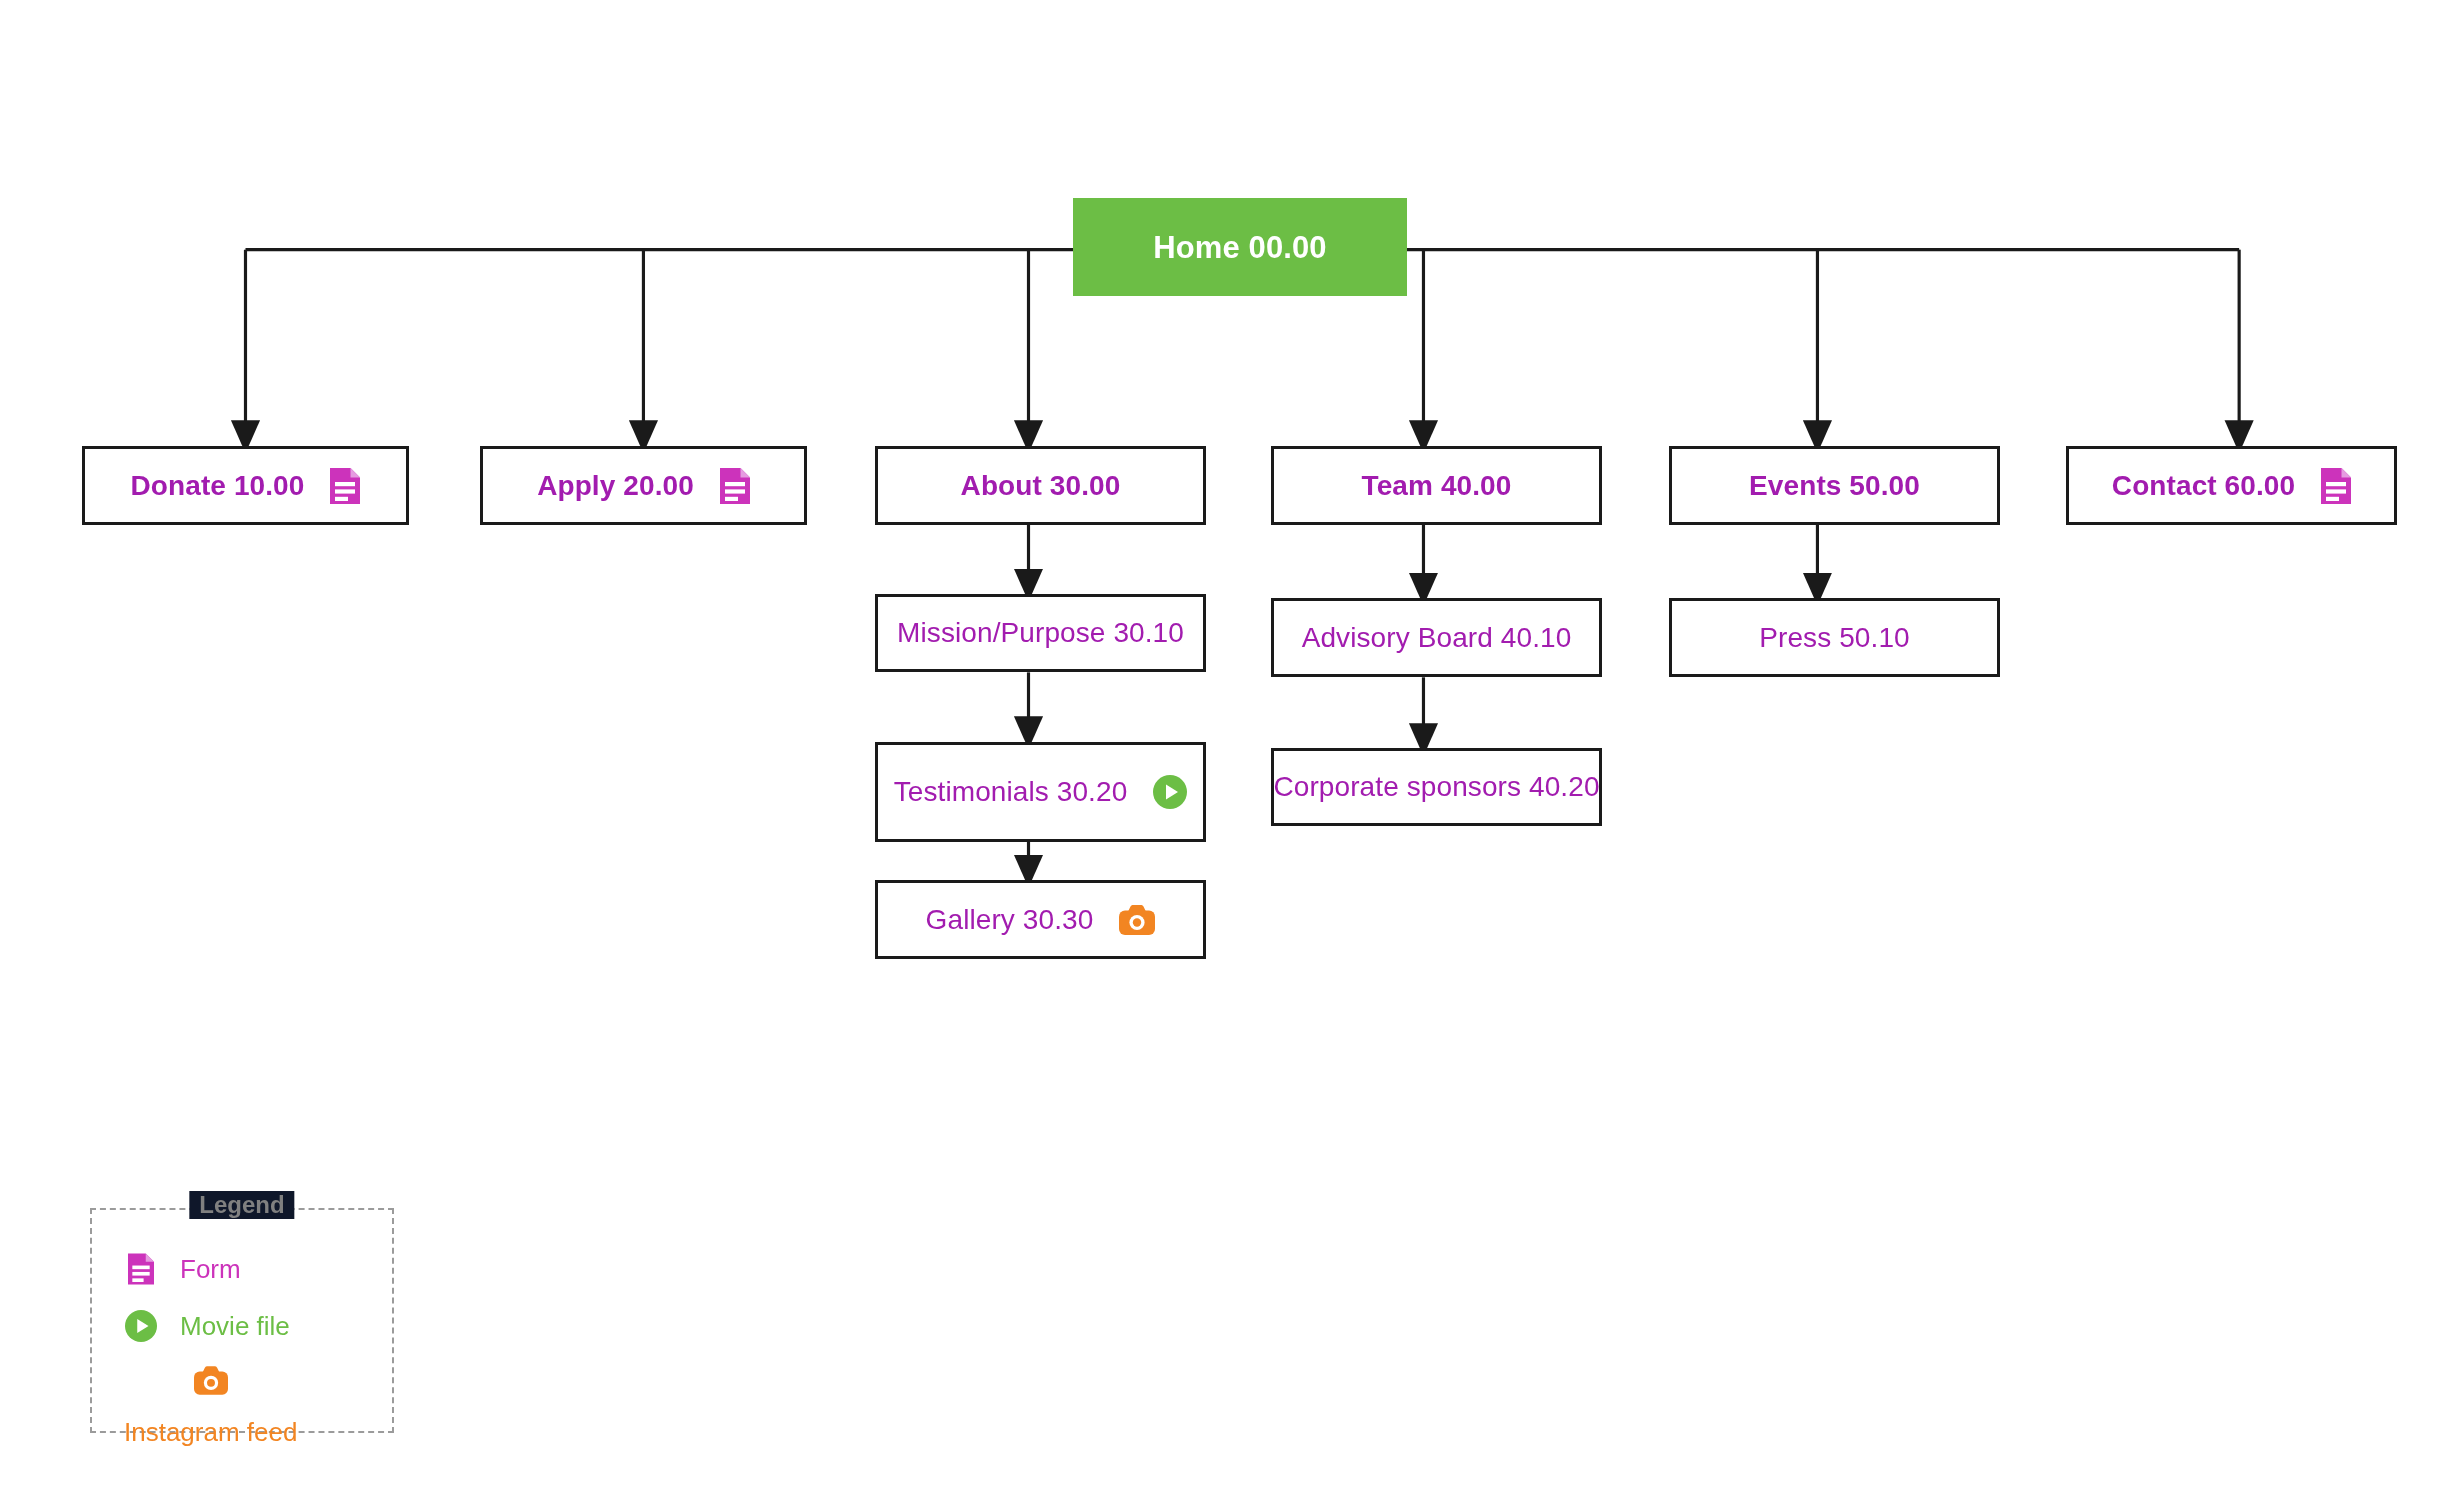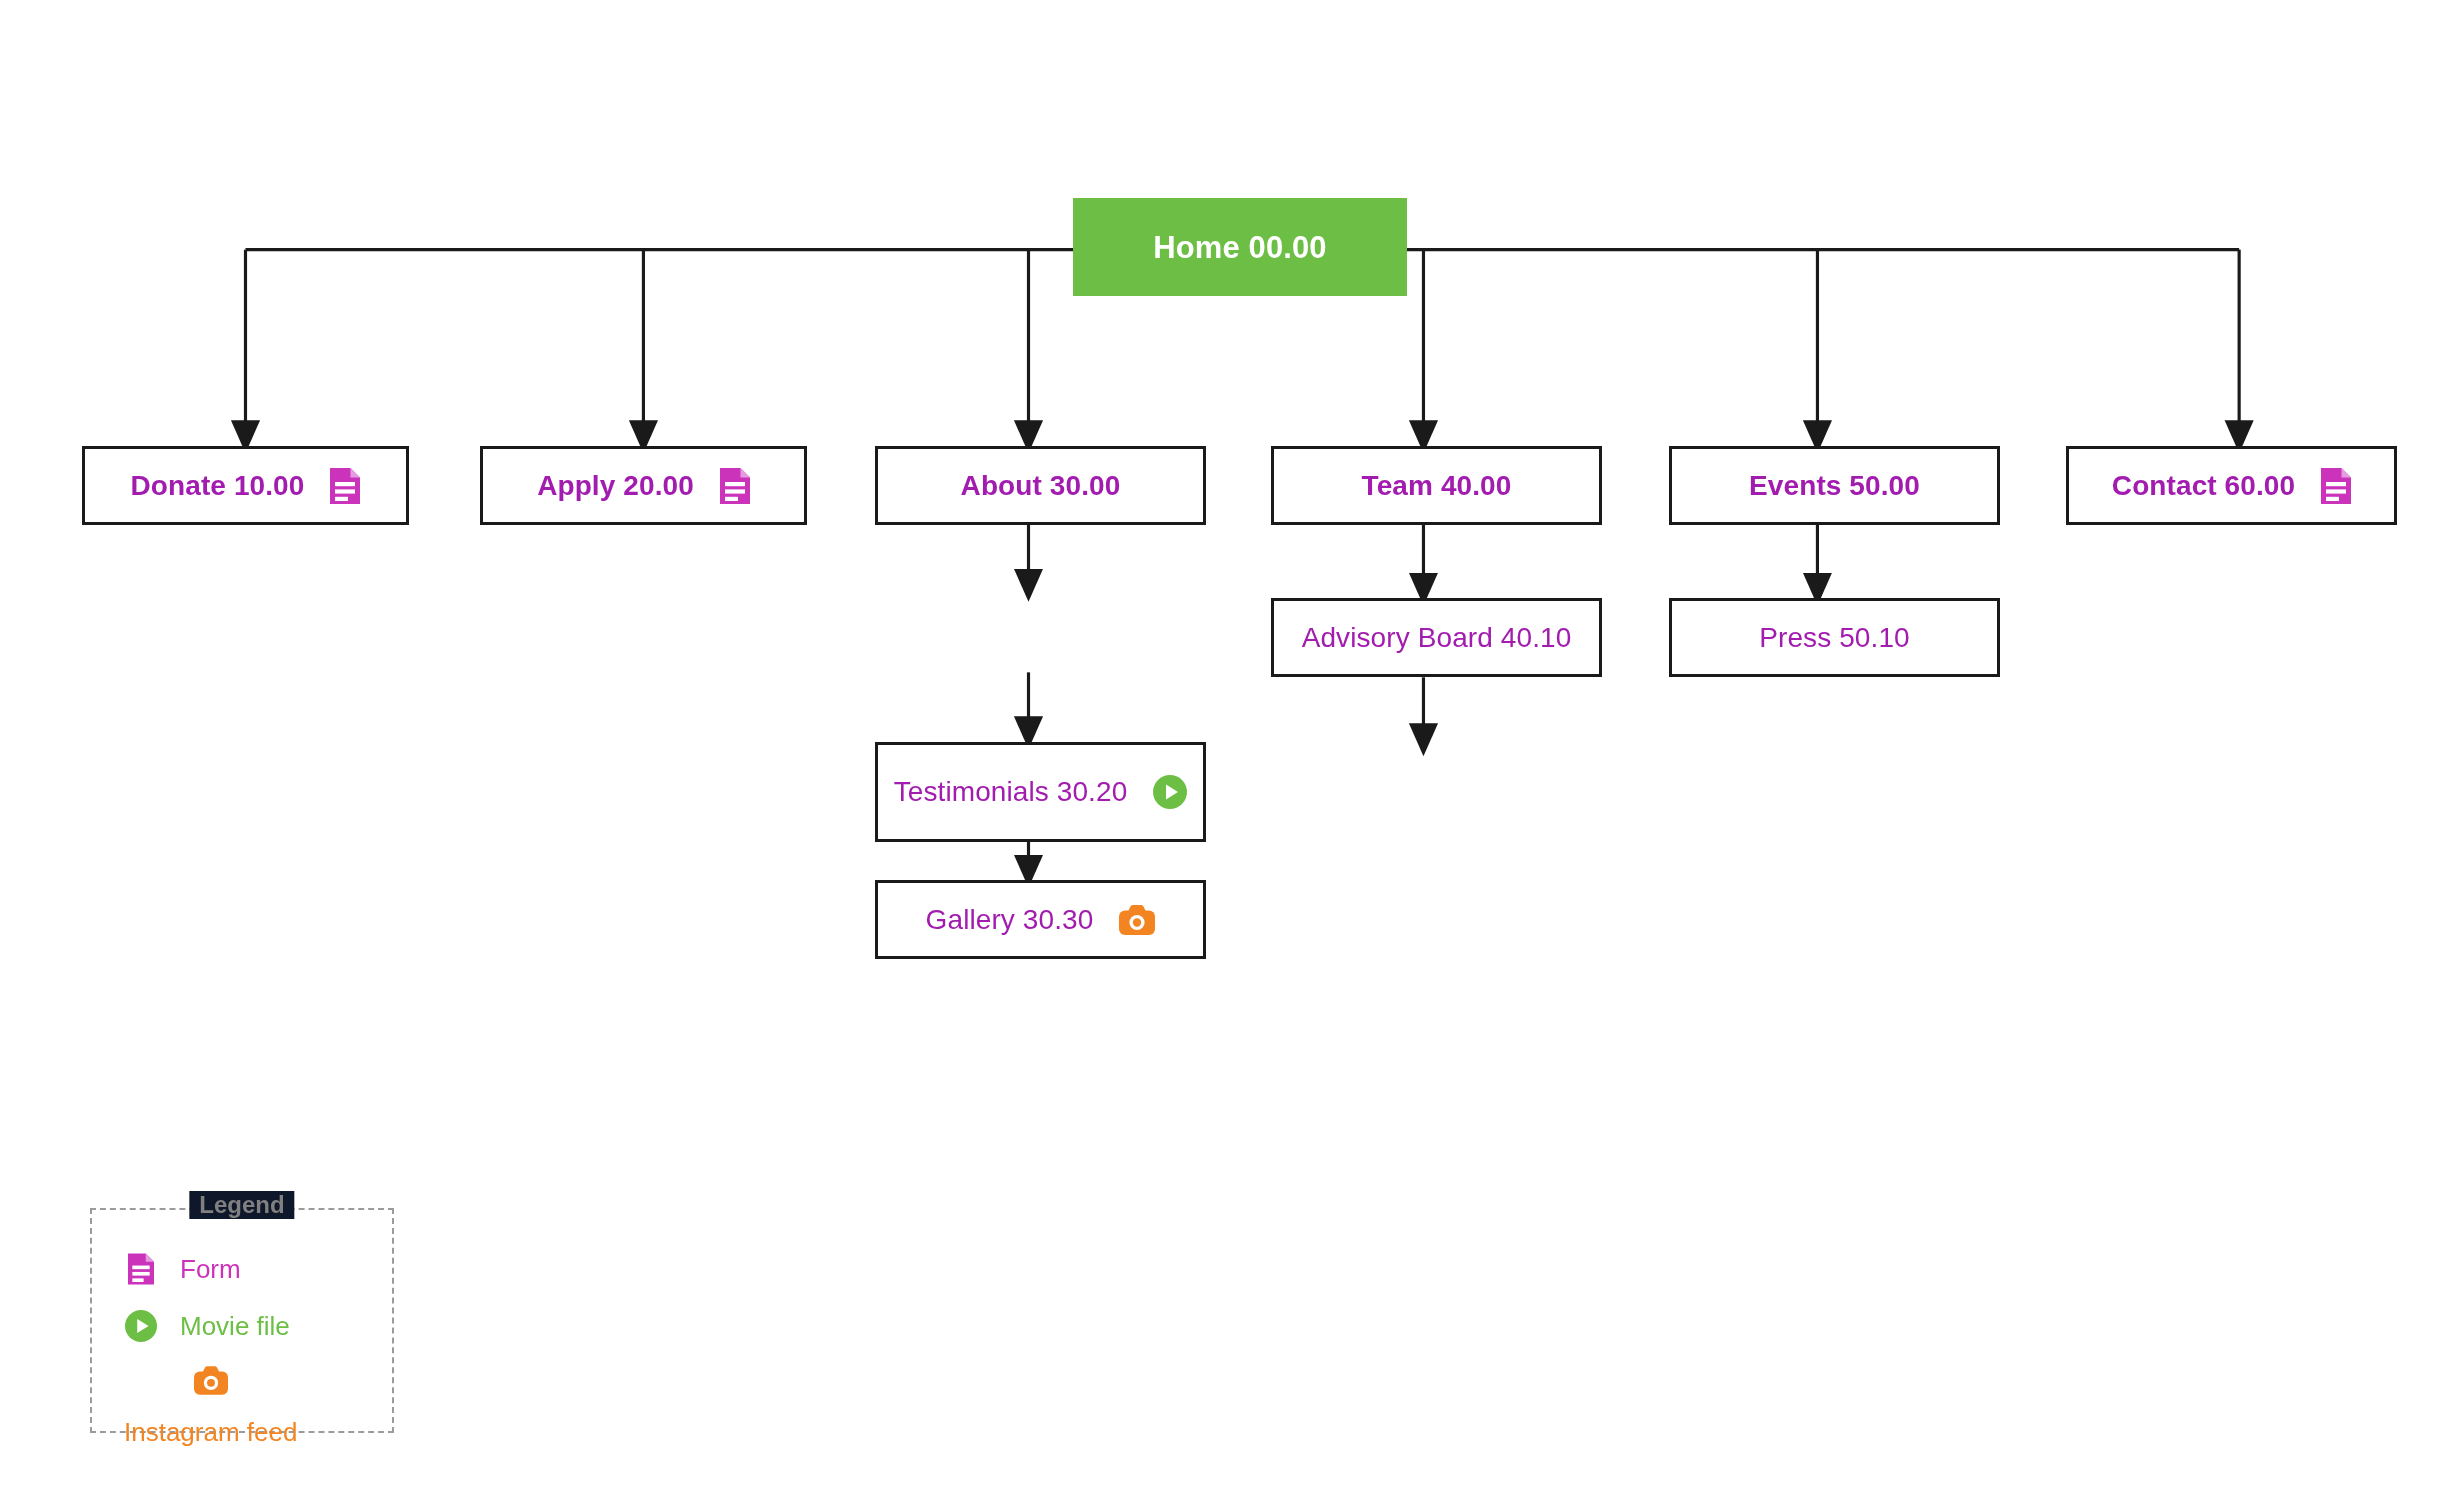--- a/index.html
+++ b/index.html
@@ -214,20 +214,25 @@
           <path d="M0,0 H20.5 L30,9.5 V36 H0 Z" fill="#CC33BB"></path>
           <path d="M20.5,0 L30,9.5 H20.5 Z" fill="#E59CE0"></path>
           <rect x="5" y="14" width="20" height="4.2" fill="#ffffff"></rect>
           <rect x="5" y="21.4" width="20" height="4.2" fill="#ffffff"></rect>
           <rect x="5" y="28.8" width="13" height="4.2" fill="#ffffff"></rect>
         </svg>
       </span>
     </div>
   </div>
 
+  <div class="node level2" style="left:875px; top:594px; width:331px; height:78px;">
+    <div class="node-inner">
+      <span class="node-label">Mission/Purpose 30.10</span>
+    </div>
+  </div>
 
   <div class="node level2" style="left:875px; top:742px; width:331px; height:100px;">
     <div class="node-inner">
       <span class="node-label">Testimonials 30.20</span>
       <span class="icon">
         <svg width="34" height="34" viewBox="0 0 34 34">
           <circle cx="17" cy="17" r="17" fill="#6CBE45"></circle>
           <path d="M13,9.6 L25,17 L13,24.4 Z" fill="#ffffff"></path>
         </svg>
       </span>
@@ -247,20 +252,25 @@
       </span>
     </div>
   </div>
 
   <div class="node level2" style="left:1271px; top:598px; width:331px; height:79px;">
     <div class="node-inner">
       <span class="node-label">Advisory Board 40.10</span>
     </div>
   </div>
 
+  <div class="node level2" style="left:1271px; top:748px; width:331px; height:78px;">
+    <div class="node-inner">
+      <span class="node-label">Corporate sponsors 40.20</span>
+    </div>
+  </div>
 
   <div class="node level2" style="left:1669px; top:598px; width:331px; height:79px;">
     <div class="node-inner">
       <span class="node-label">Press 50.10</span>
     </div>
   </div>
 
   <div id="legend">
     <div id="legend-title">Legend</div>
 

